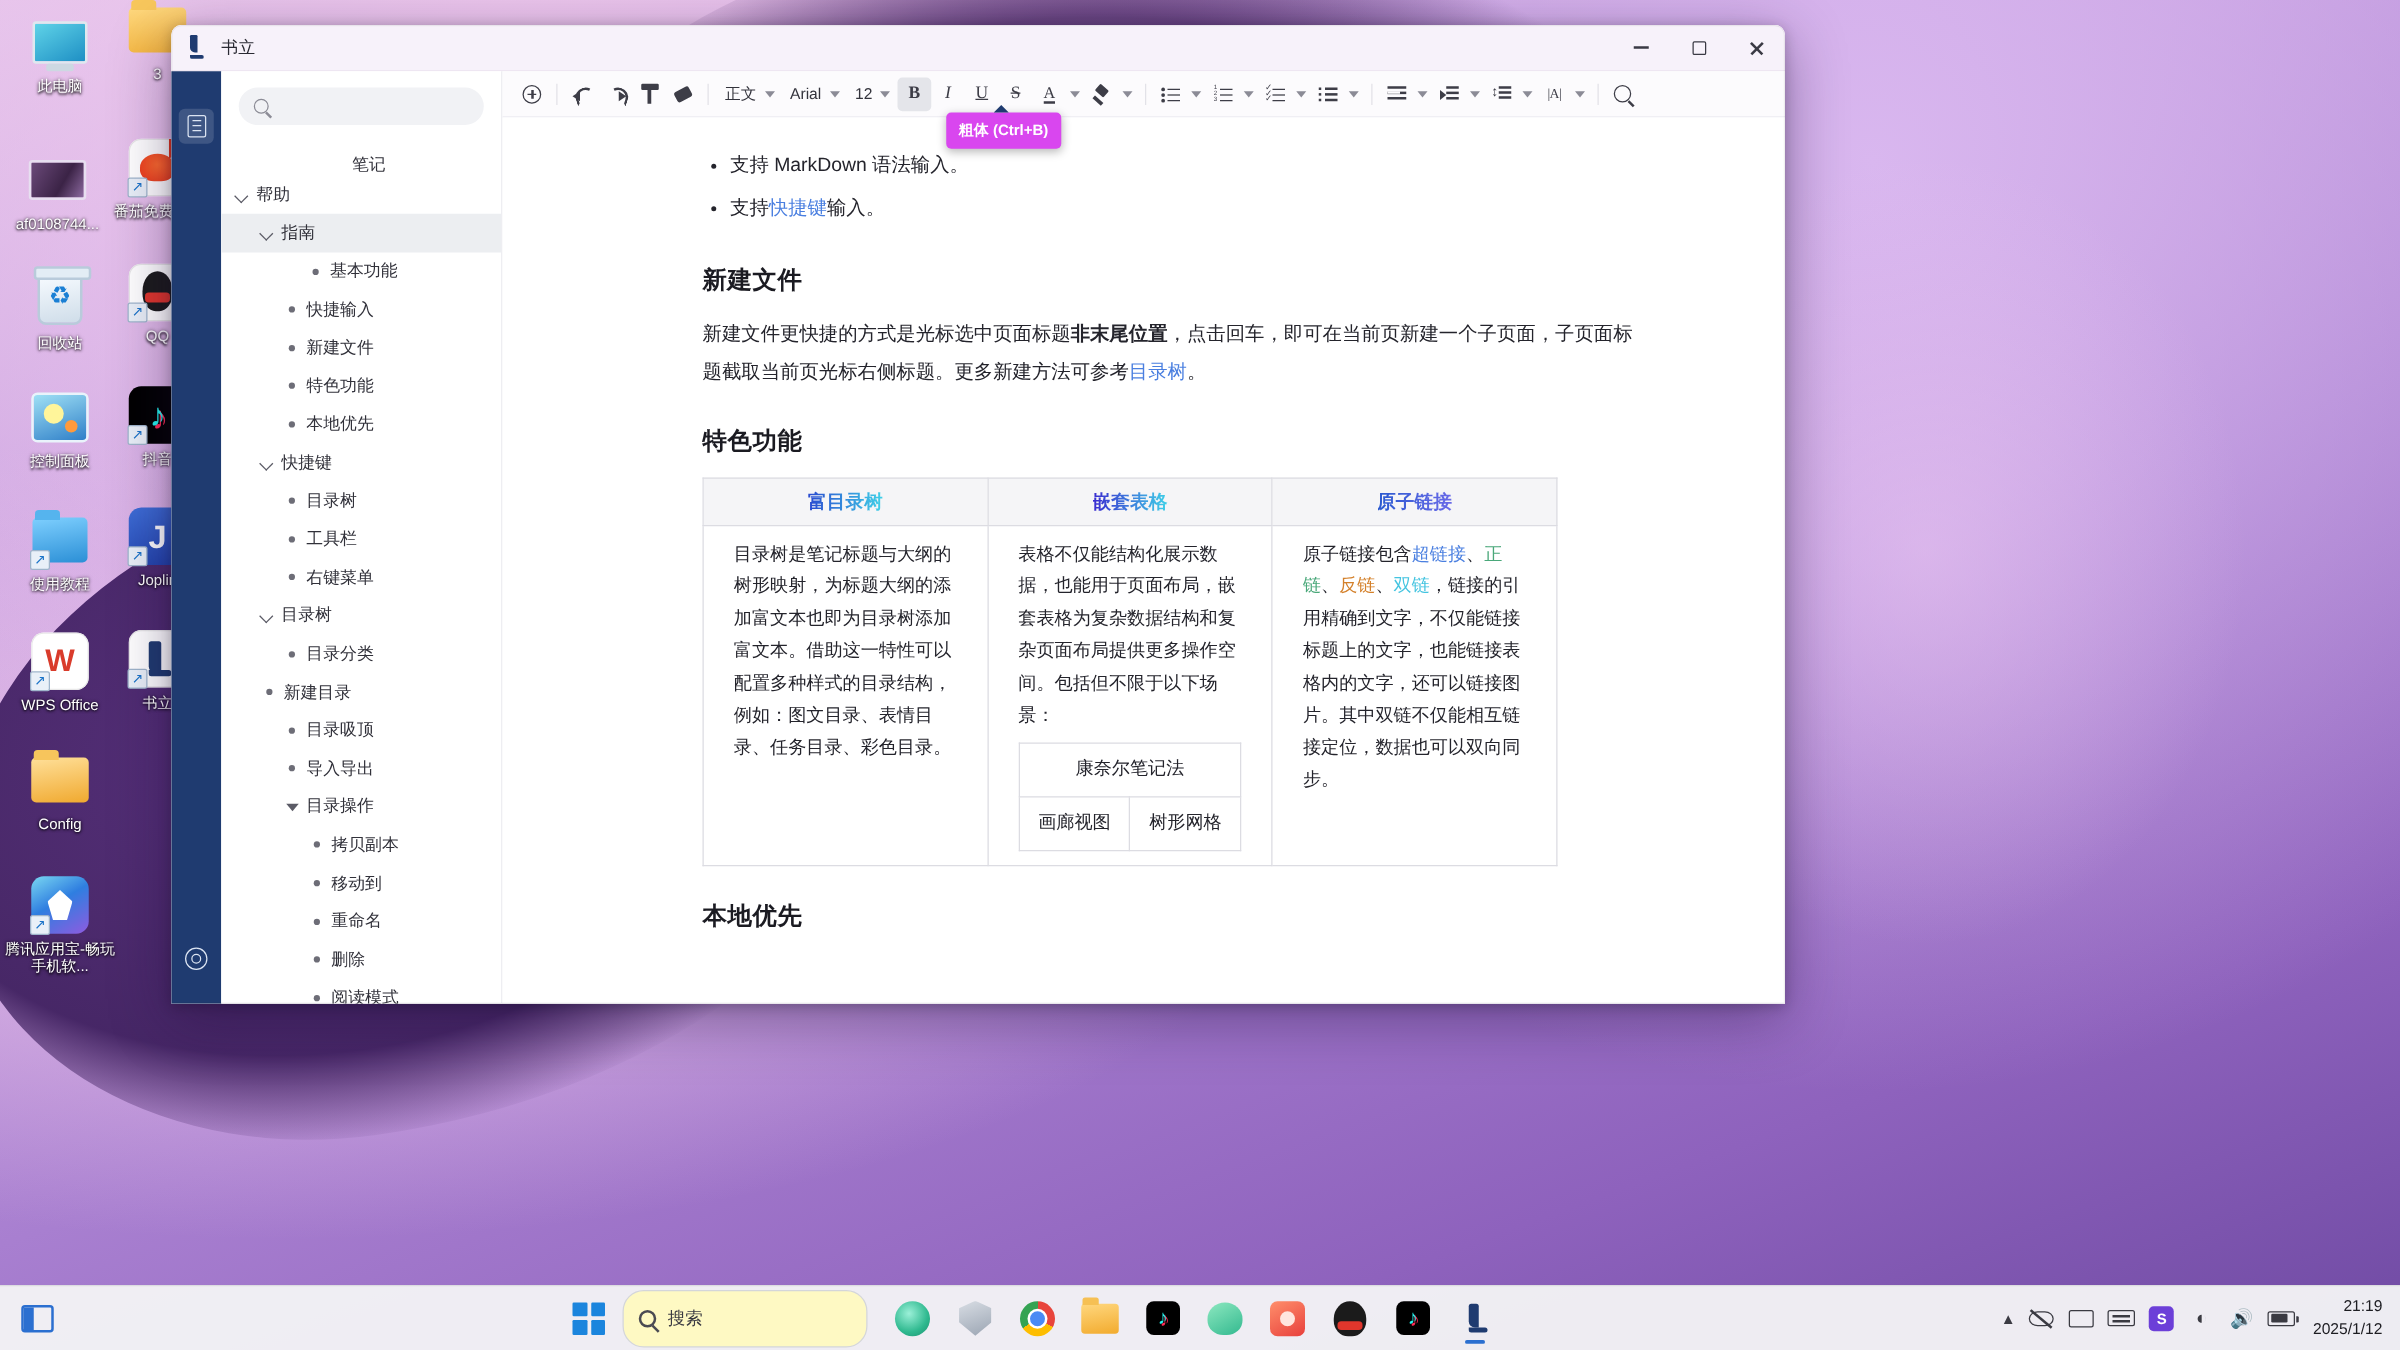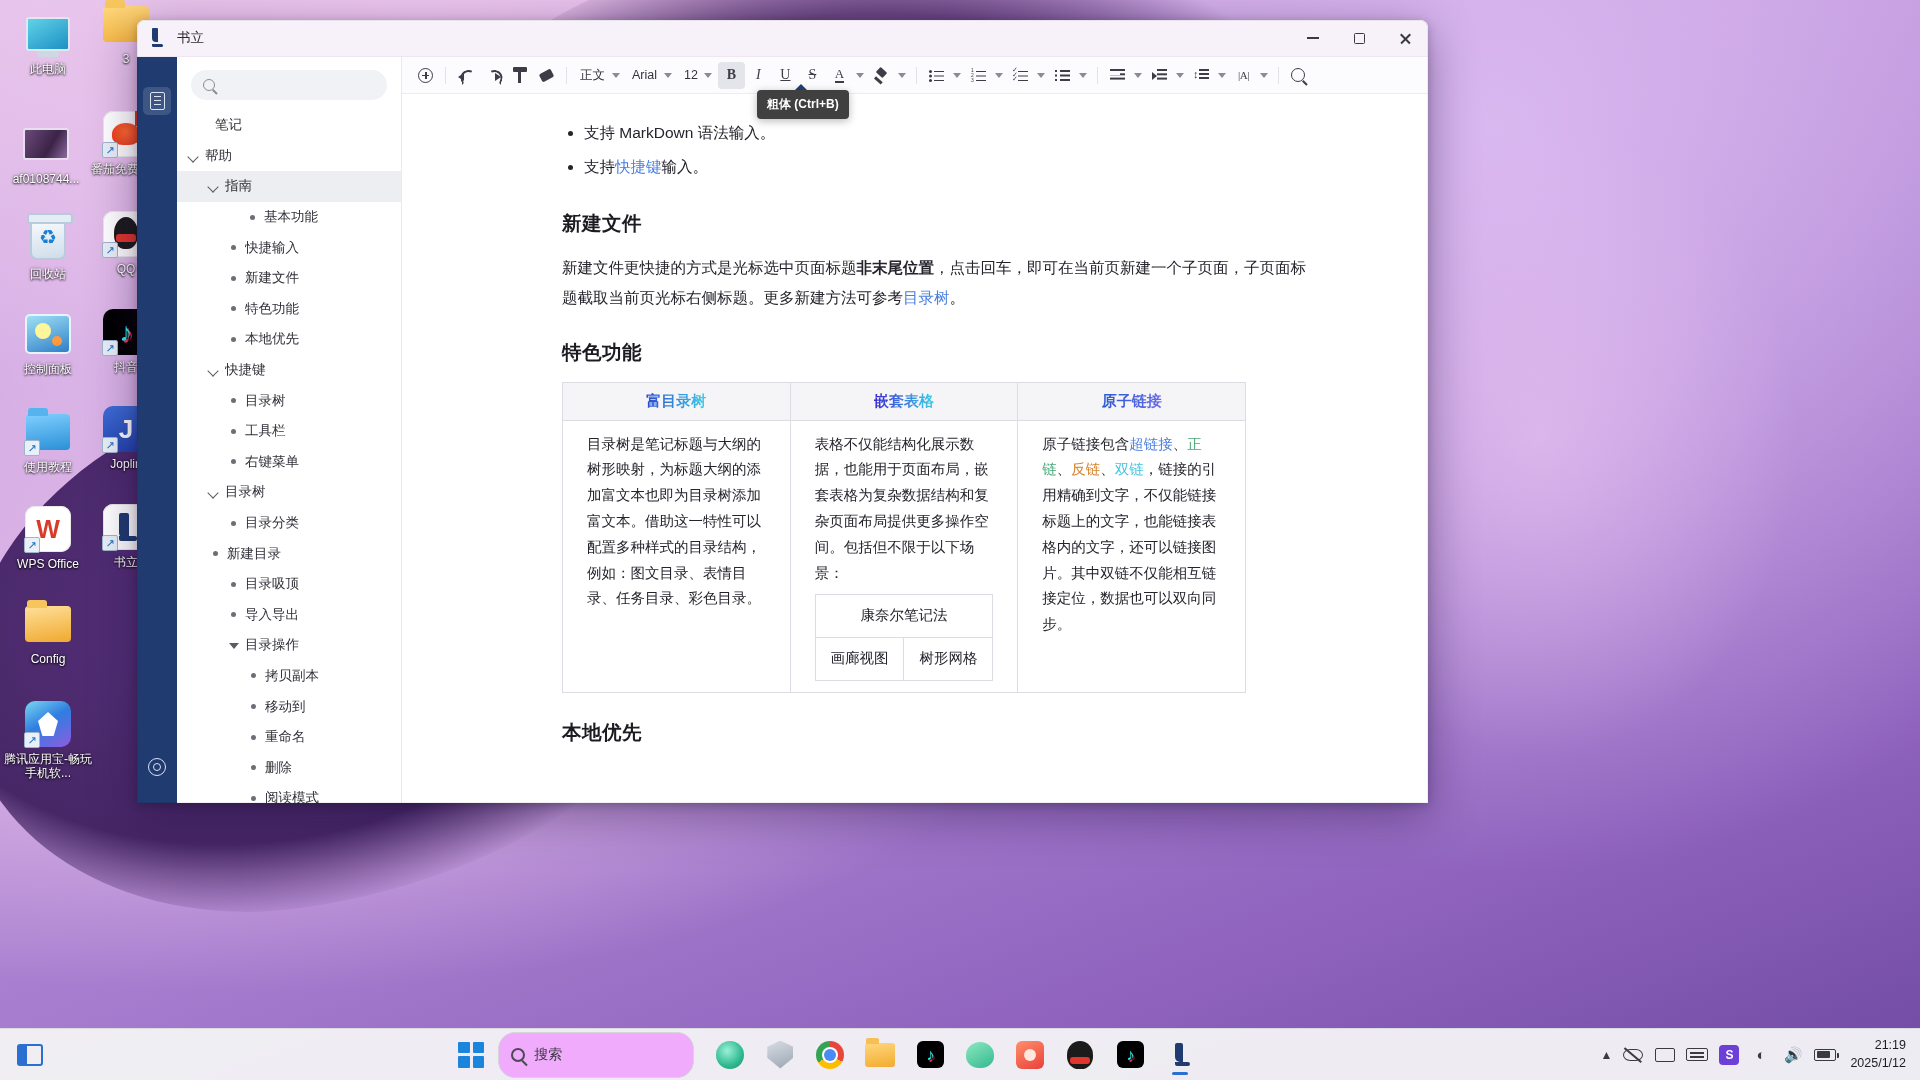--- a/index.html
+++ b/index.html
@@ -237,21 +237,21 @@
   }
   #tb-center { flex: 1; display: flex; align-items: center; justify-content: center; gap: 6px; }
   .win-logo {
     width: 26px; height: 26px;
     display: grid; grid-template-columns: 1fr 1fr; grid-template-rows: 1fr 1fr;
     gap: 2.5px; margin-right: 8px;
   }
   .win-logo span { background: #1b85dd; border-radius: 1px; }
   #tb-search {
     width: 196px; height: 46px; border-radius: 17px;
-    background: #f0abfc; border: 1px solid #d4d6da;
+    background: #fef9c3; border: 1px solid #d4d6da;
     display: flex; align-items: center; padding: 0 12px; gap: 9px;
     margin-right: 8px;
   }
   #tb-search .mag { width: 14px; height: 14px; border: 2px solid #4a4a52; border-radius: 50%; position: relative; }
   #tb-search .mag:after { content:""; position:absolute; right:-5px; bottom:-4px; width:7px; height:2px; background:#4a4a52; transform: rotate(45deg); }
   #tb-search .txt { font-size: 14px; color: #3b3b42; }
   .tb-app {
     width: 44px; height: 44px; border-radius: 6px;
     display: flex; align-items: center; justify-content: center;
     position: relative;
@@ -550,21 +550,21 @@
   .g-lh:after {
     content:"\2195"; position:absolute; left:-1px; top:-2px; font-size:11px; color:#3d3d47; line-height:14px;
   }
   .g-case { font-size:11px; letter-spacing:-.5px; font-family:"Liberation Serif",serif; }
   .g-find { width:14px;height:14px;border:1.6px solid #3d3d47;border-radius:50%;position:relative; }
   .g-find:after { content:"";position:absolute;right:-4px;bottom:-3px;width:6px;height:1.6px;background:#3d3d47;transform:rotate(45deg); }
 
   
   #tooltip {
     position: absolute; left: 620px; top: 70px;
-    background: #404040; color: #fff;
+    background: #d946ef; color: #fff;
     font-size: 12px; font-weight: bold;
     padding: 6px 10px; border-radius: 4px;
     white-space: nowrap; z-index: 55;
     box-shadow: 0 2px 8px rgba(0,0,0,.28);
   }
   #tooltip:after {
     content: ""; position: absolute; left: 38px; top: -6px;
     border-left: 6px solid transparent; border-right: 6px solid transparent;
     border-bottom: 6px solid #1f3b70;
   }
@@ -760,21 +760,21 @@
     </div>
 
     <div id="sidebar">
       <div id="sb-searchwrap">
         <div id="sb-search">
           <div class="mag"></div>
           <input type="text" placeholder="" style="">
         </div>
       </div>
       <div id="sb-tree">
-          <div class="tnode" style="padding-left: 20px;">
+          <div class="tnode" style="padding-left: 20px; flex-direction: column;">
             <span class="chev"></span>
             <span class="tlabel">笔记</span>
           </div>
           <div class="tnode" style="padding-left: 10px;">
             <span class="chev down"></span>
             <span class="tlabel">帮助</span>
           </div>
           <div class="tnode sel" style="padding-left: 30px;">
             <span class="chev down"></span>
             <span class="tlabel">指南</span>

